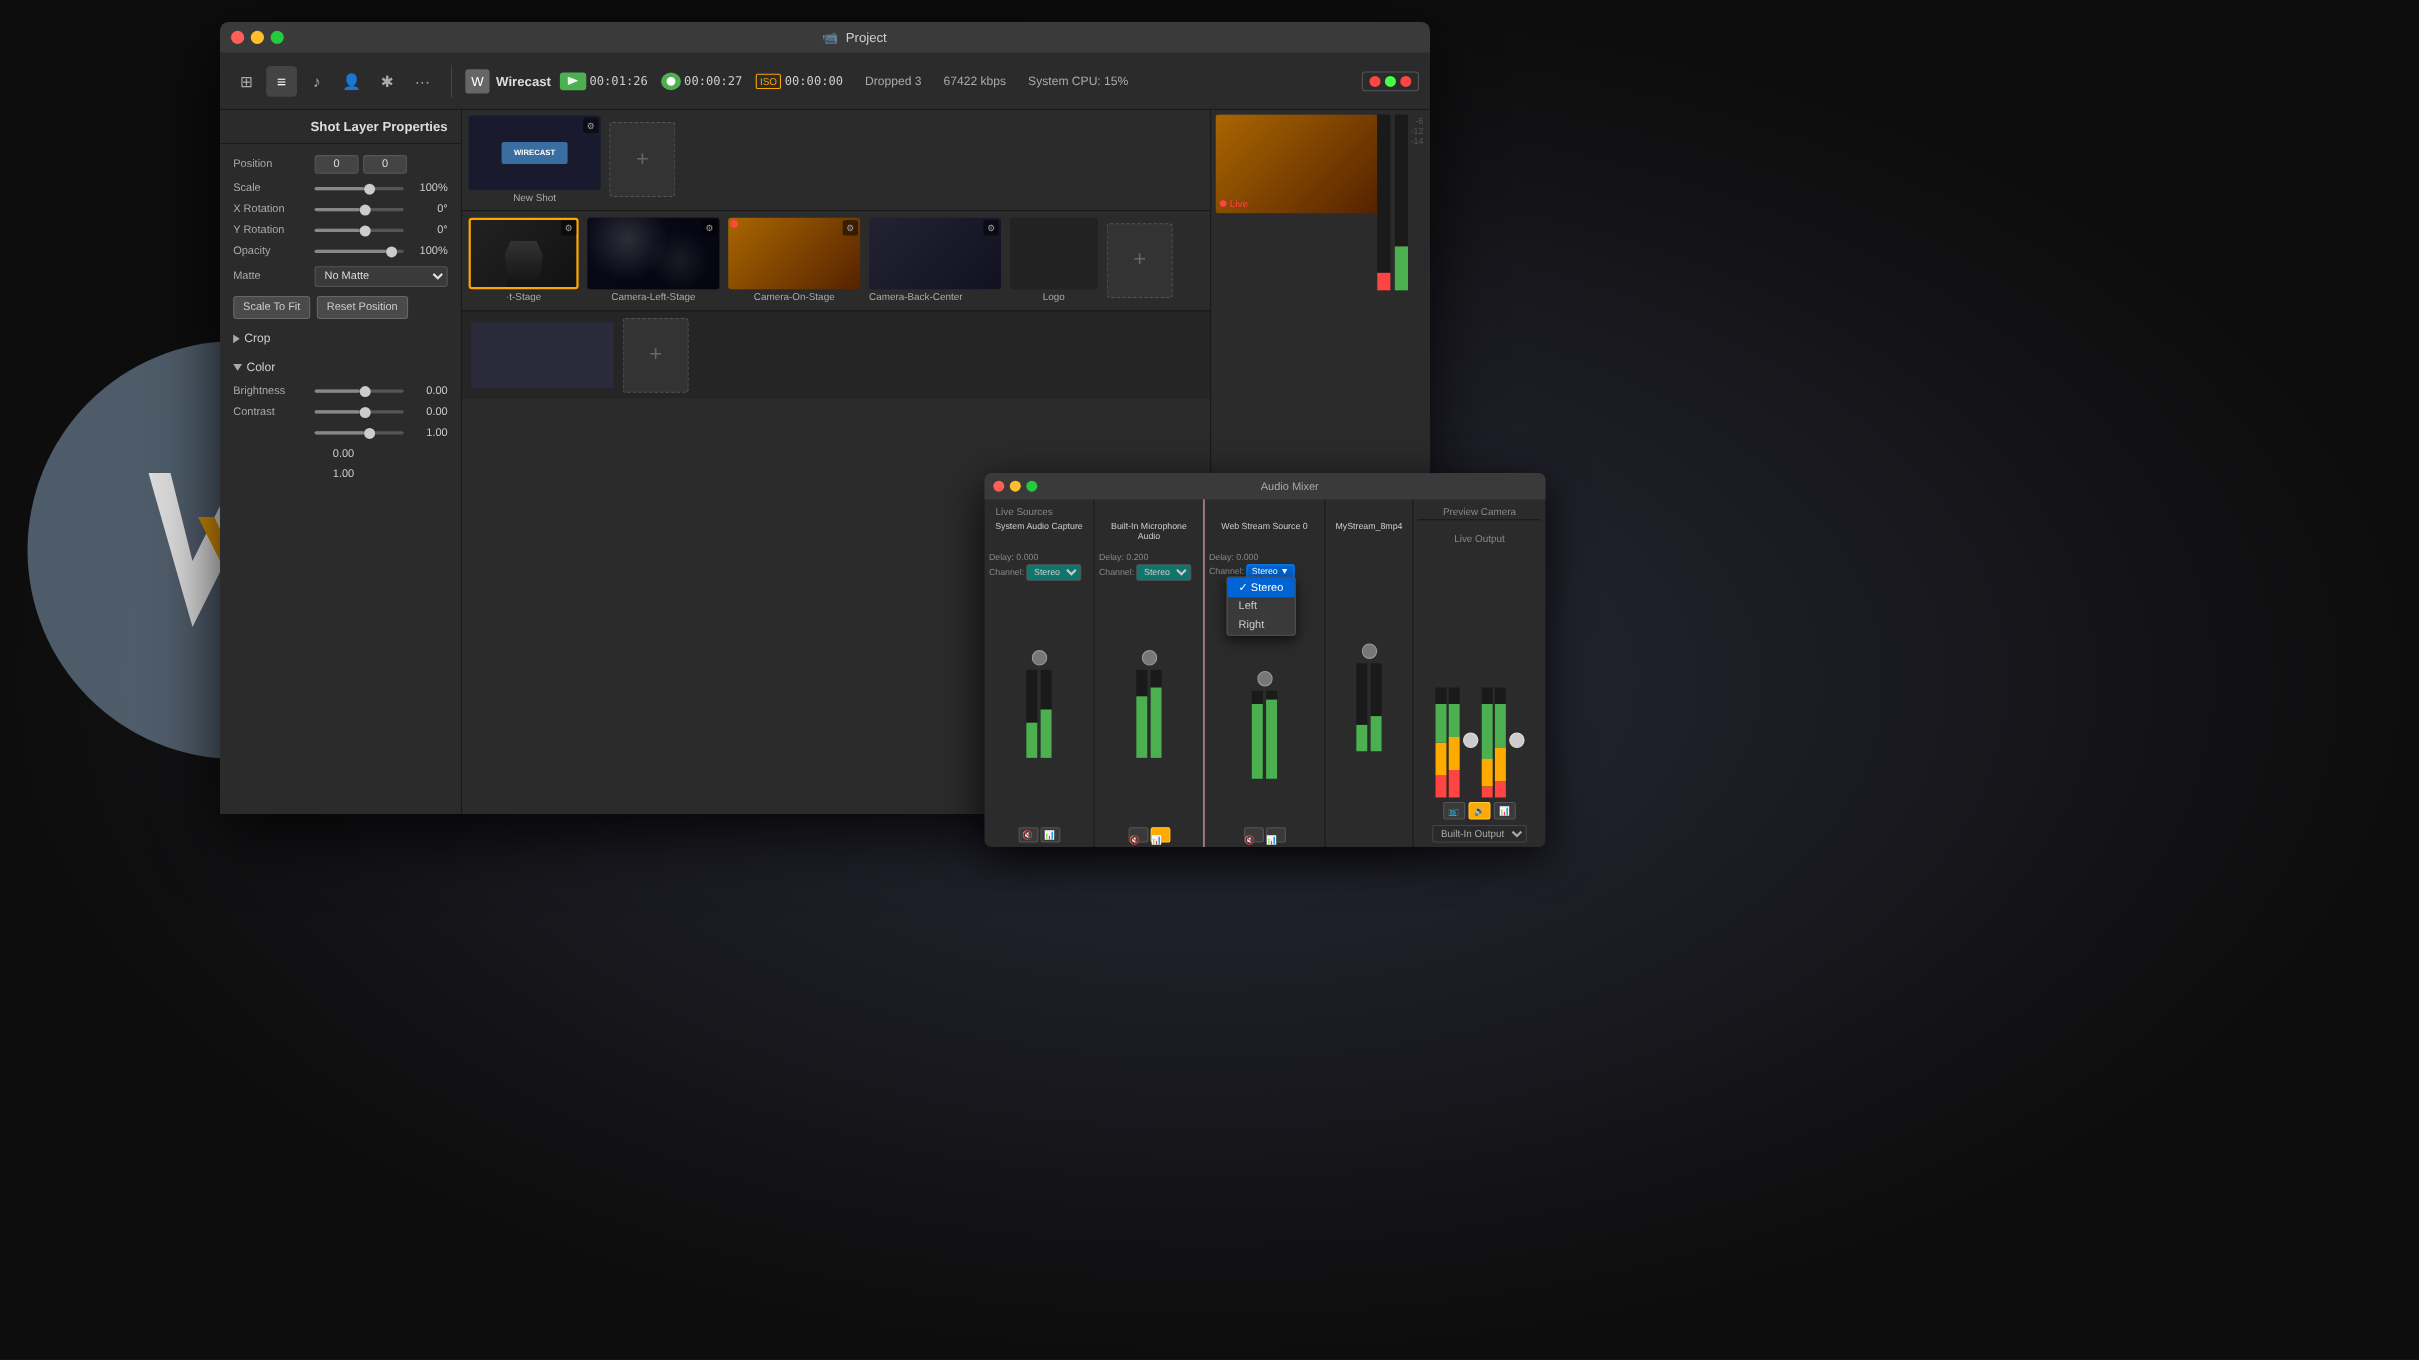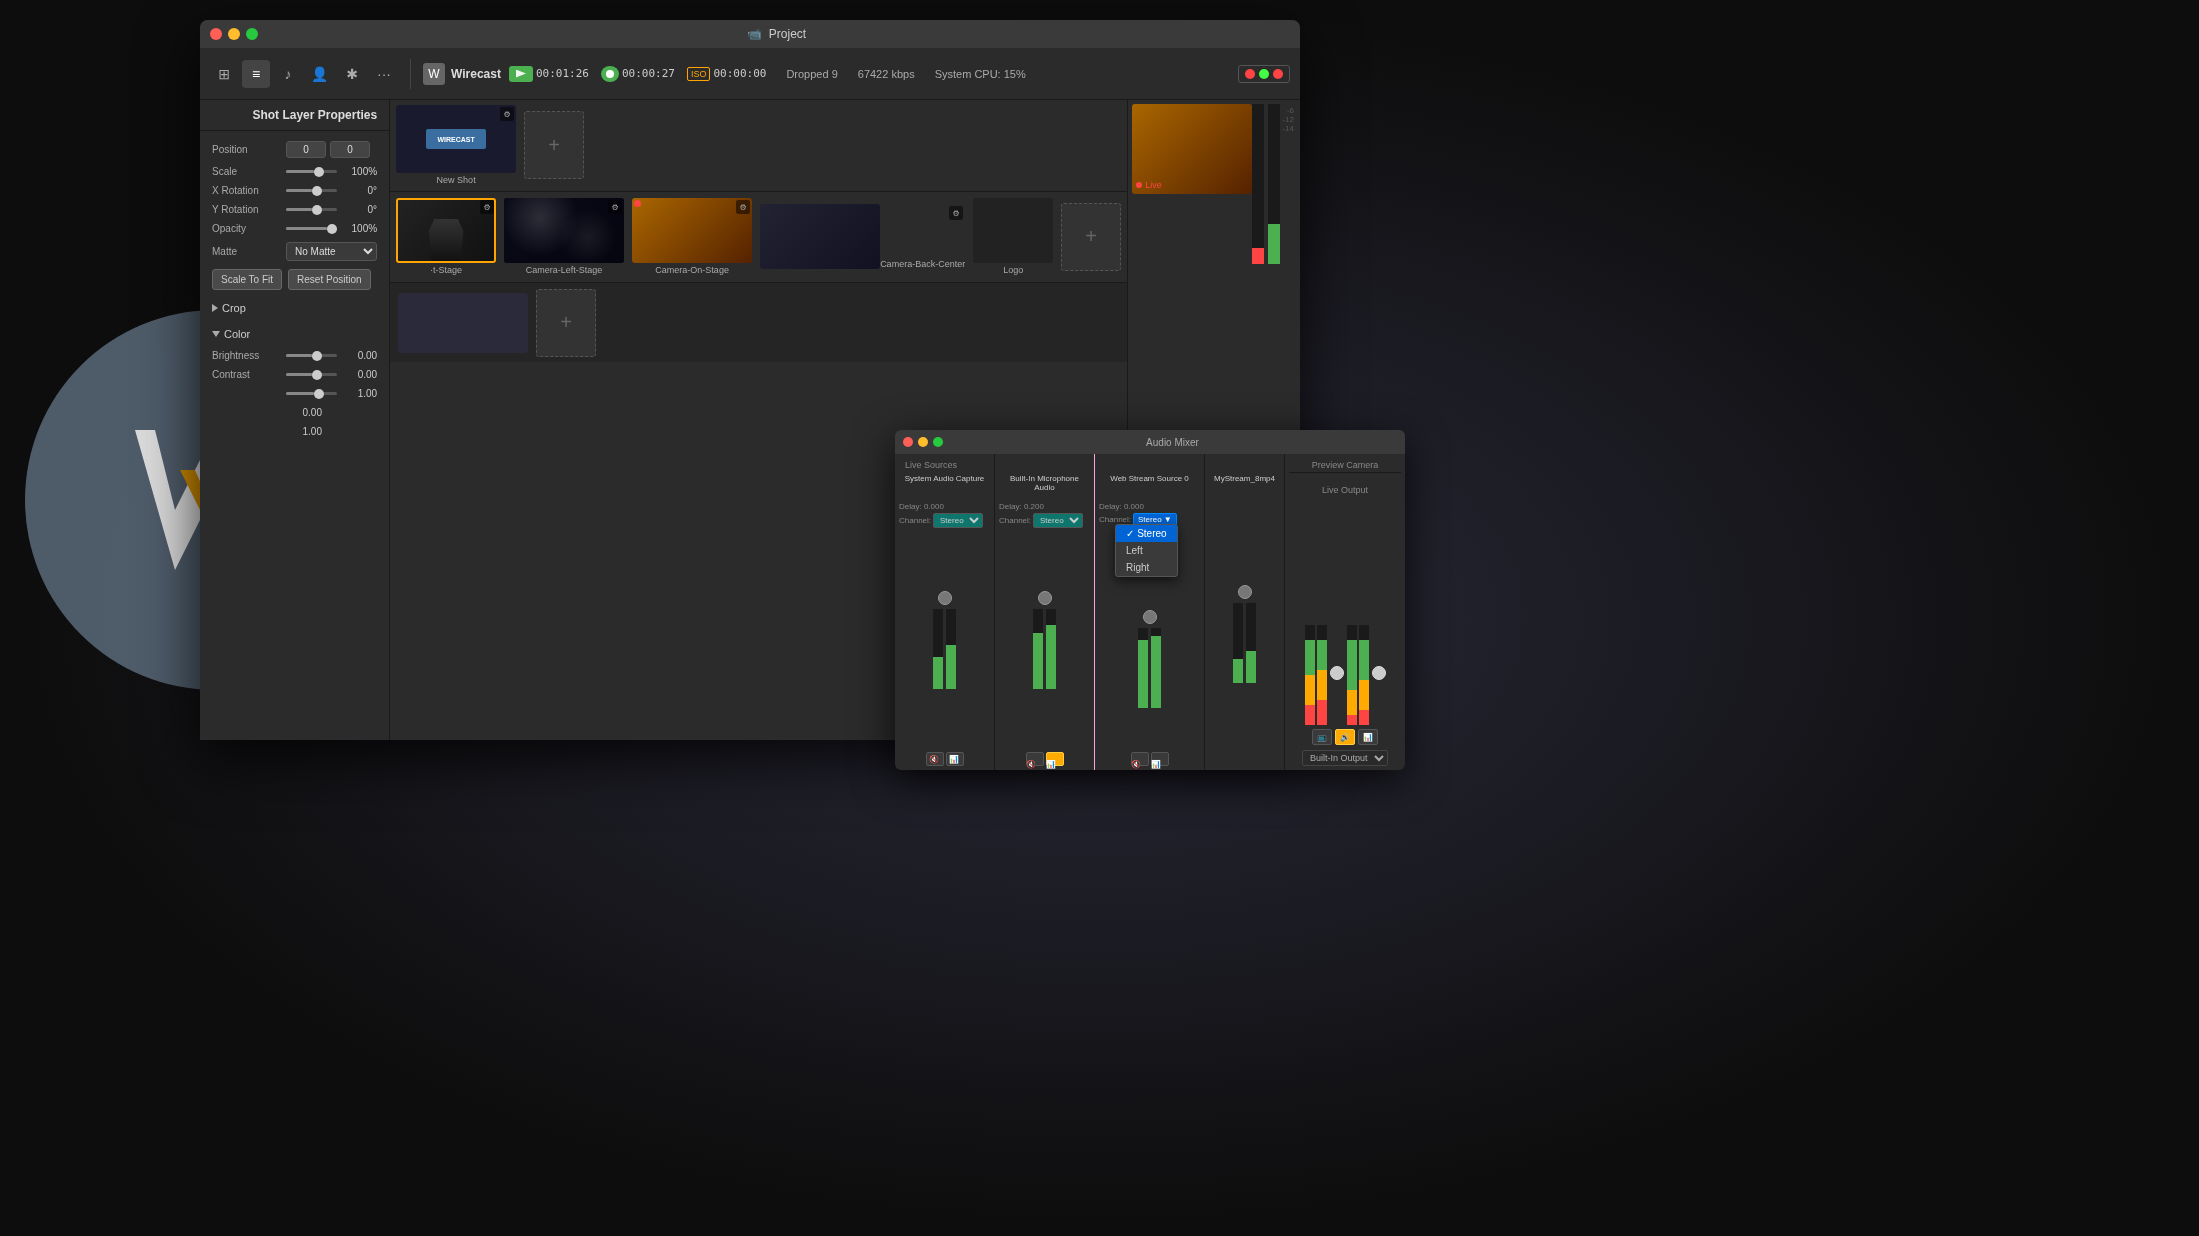--- a/index.html
+++ b/index.html
@@ -530,21 +530,21 @@
         <div style="width:8px;height:8px;background:white;border-radius:50%;"></div>
       </div>
       <span style="font-size:11px;color:#ccc;font-family:monospace;">00:00:27</span>
     </div>
 
     <div style="display:flex;align-items:center;gap:3px;margin-left:8px;">
       <div style="border:1px solid #ffa500;border-radius:2px;padding:1px 3px;font-size:9px;color:#ffa500;">ISO</div>
       <span style="font-size:11px;color:#ccc;font-family:monospace;">00:00:00</span>
     </div>
 
-    <span style="font-size:11px;color:#aaa;margin-left:16px;">Dropped 9</span>
+    <span style="font-size:11px;color:#aaa;margin-left:16px;">Dropped 3</span>
     <span style="font-size:11px;color:#aaa;margin-left:16px;">67422 kbps</span>
     <span style="font-size:11px;color:#aaa;margin-left:16px;">System CPU: 15%</span>
 
     <div class="toolbar-right">
       <div style="display:flex;align-items:center;gap:4px;border:1px solid #555;border-radius:3px;padding:3px 6px;">
         <div style="width:10px;height:10px;background:#ff4444;border-radius:50%;"></div>
         <div style="width:10px;height:10px;background:#44ff44;border-radius:50%;"></div>
         <div style="width:10px;height:10px;background:#ff4444;border-radius:50%;"></div>
       </div>
     </div>
@@ -731,21 +731,21 @@
             </div>
             <div style="position:absolute;top:2px;left:2px;display:flex;align-items:center;gap:2px;">
               <div class="shot-live-dot"></div>
             </div>
             <div style="position:absolute;top:2px;right:2px;width:14px;height:14px;background:rgba(0,0,0,0.5);border-radius:2px;display:flex;align-items:center;justify-content:center;">
               <span style="font-size:8px;color:#aaa;">⚙</span>
             </div>
             <div class="shot-label">Camera-On-Stage</div>
           </div>
 
-          <div style="display:flex;align-items:flex-end;margin-right:4px;position:relative;">
+          <div style="display:flex;flex-direction:column;align-items:flex-start;margin-right:4px;position:relative;">
             <div style="width:120px;height:65px;border-radius:3px;overflow:hidden;position:relative;background:linear-gradient(135deg,#223 0%,#112 100%);">
             </div>
             <div style="position:absolute;top:2px;right:2px;width:14px;height:14px;background:rgba(0,0,0,0.5);border-radius:2px;display:flex;align-items:center;justify-content:center;">
               <span style="font-size:8px;color:#aaa;">⚙</span>
             </div>
             <div class="shot-label">Camera-Back-Center</div>
           </div>
 
           <div style="display:flex;flex-direction:column;align-items:center;margin-right:4px;position:relative;">
             <div style="width:80px;height:65px;border-radius:3px;overflow:hidden;position:relative;background:#222;">

